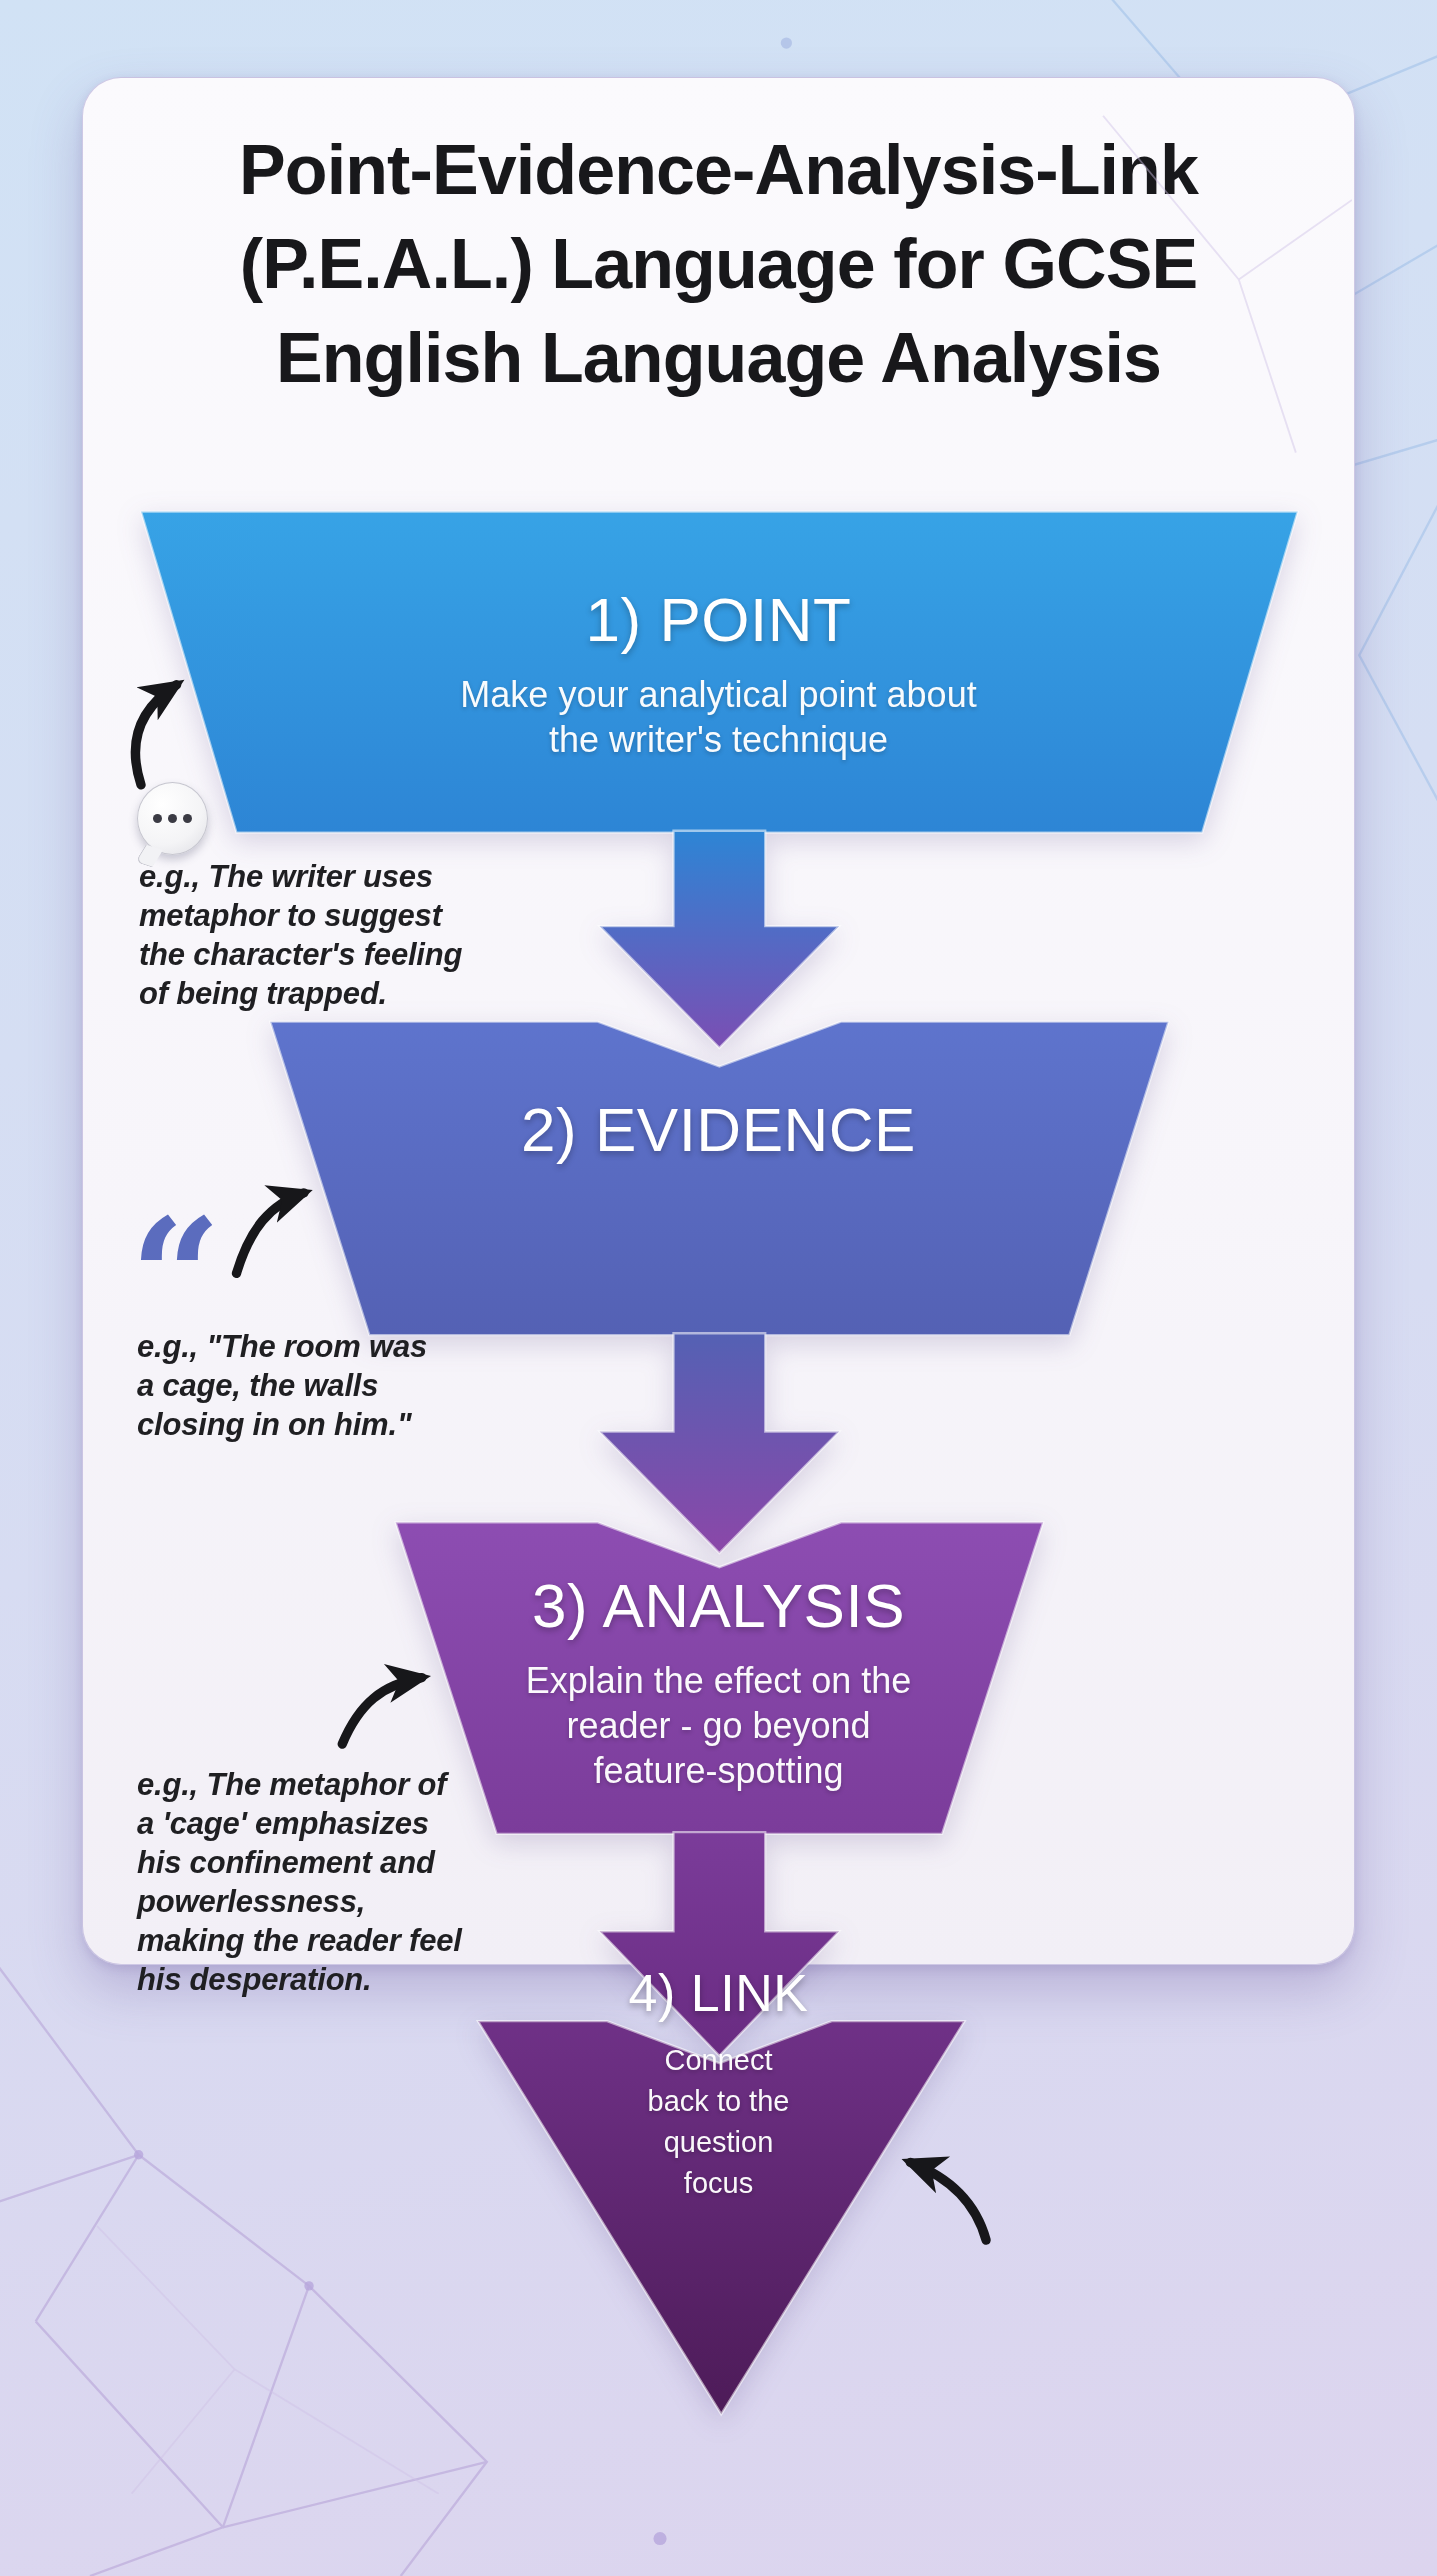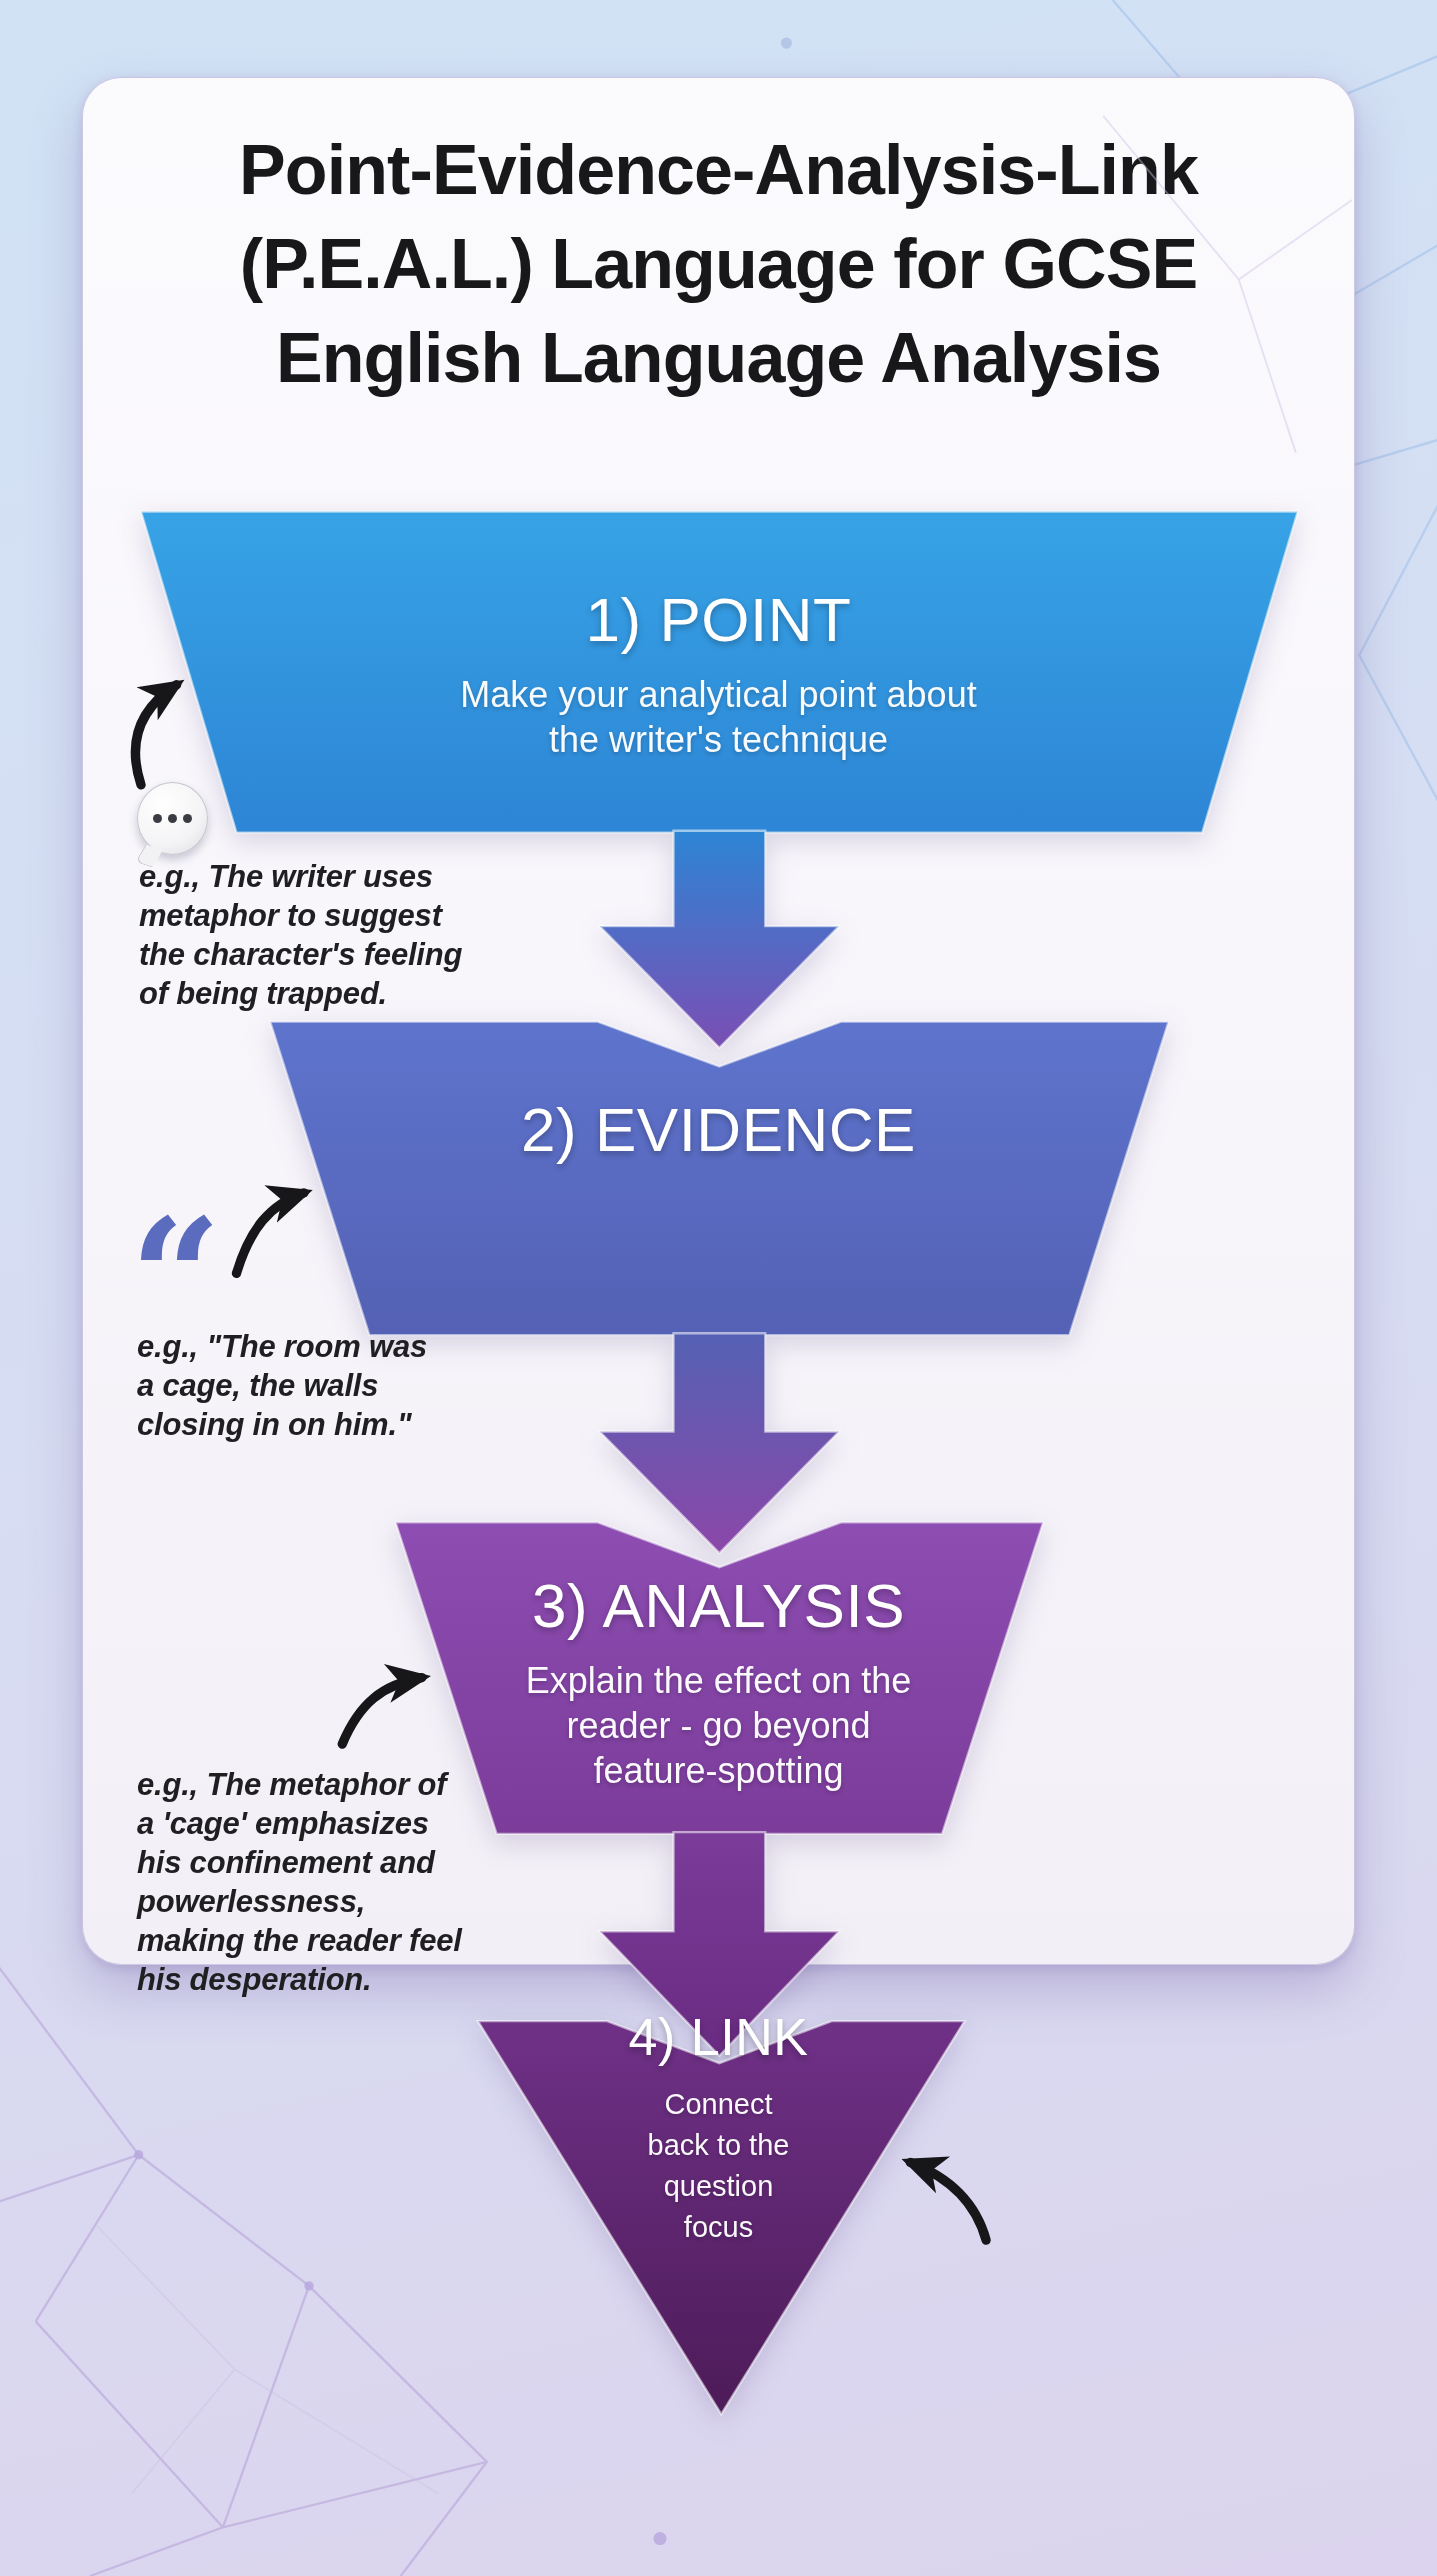--- a/index.html
+++ b/index.html
@@ -182,21 +182,21 @@
     </div>
     <div class="sec" style="top:1014px">
       <h2>2) EVIDENCE</h2>
     </div>
     <div class="sec" style="top:1490px">
       <h2>3) ANALYSIS</h2>
       <p>Explain the effect on the
 reader - go beyond
 feature-spotting</p>
     </div>
-    <div class="sec small" style="top:1922px">
+    <div class="sec small" style="top:1878px">
       <h2>4) LINK</h2>
       <p>Connect
 back to the
 question
 focus</p>
     </div>
 
     <div class="bubble">
       <span class="dot"></span>
       <span class="dot"></span>

